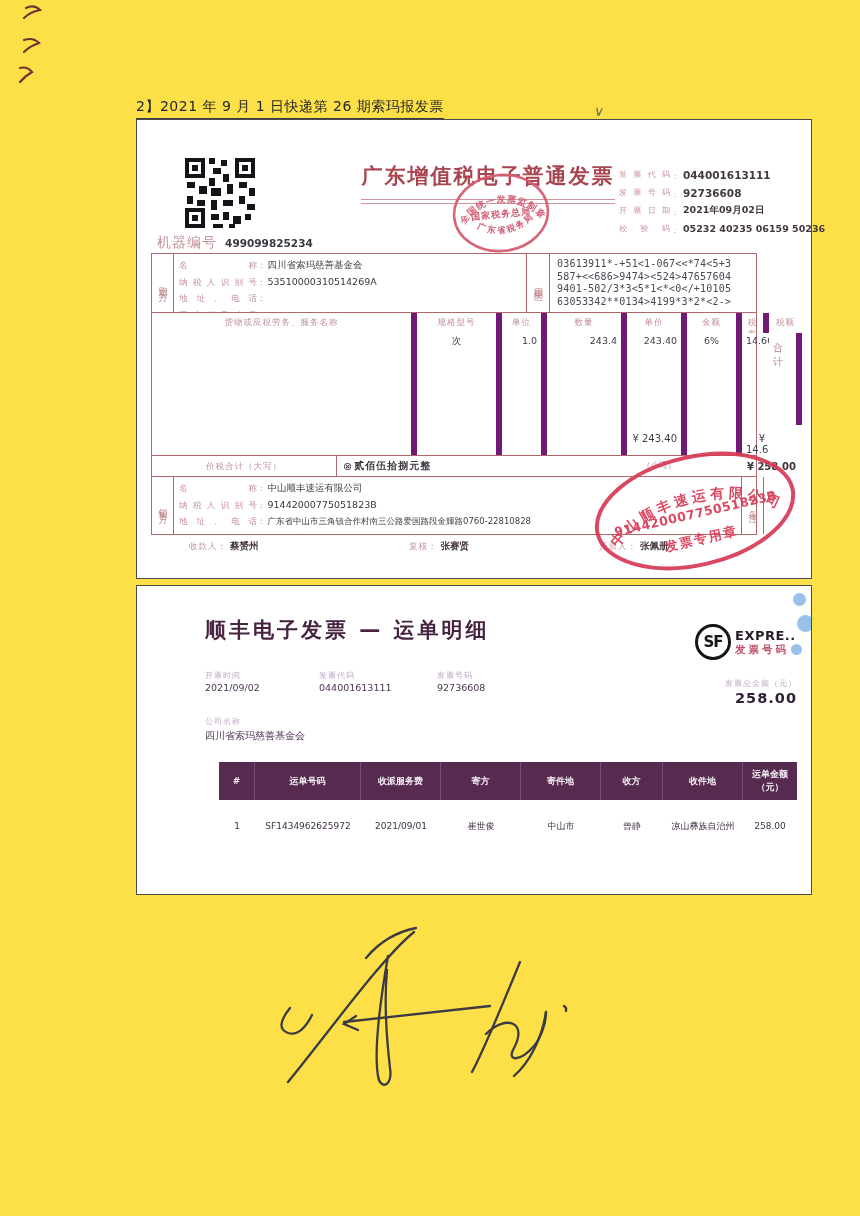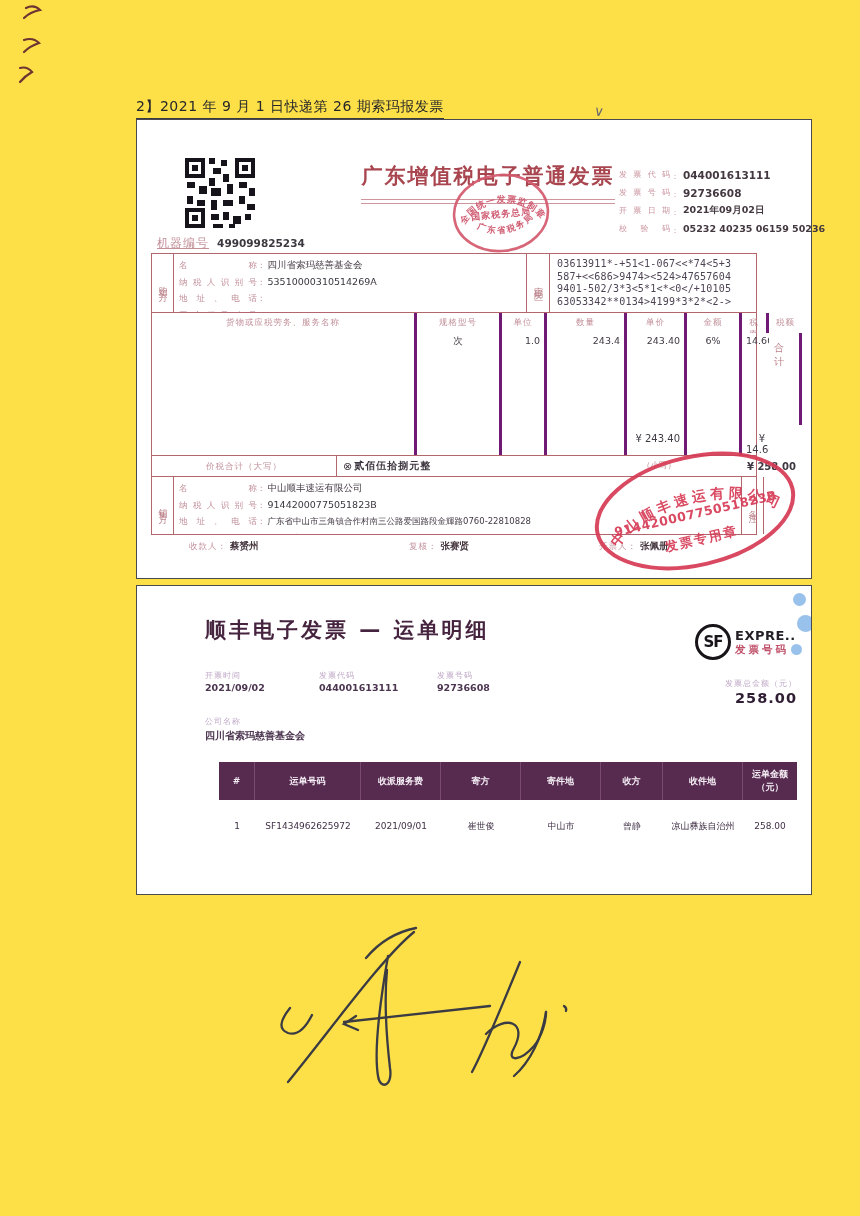--- a/index.html
+++ b/index.html
@@ -12,21 +12,21 @@
               border-bottom:1px solid #3a3a3e; padding-bottom:2px; letter-spacing:0.5px; }
   .check-mark { position:absolute; left:594px; top:103px; font-size:14px; color:#6a6a70; transform:rotate(8deg); }
 
   
   .box1 { position:absolute; left:136px; top:119px; width:676px; height:460px; border:1.5px solid #4a4a4e; background:#fff; }
   .box2 { position:absolute; left:136px; top:585px; width:676px; height:310px; border:1.5px solid #4a4a4e; background:#fff; overflow:hidden; }
 
   
   .qr { position:absolute; left:46px; top:36px; width:74px; height:74px; }
   .machine { position:absolute; left:20px; top:112px; white-space:nowrap; }
-  .machine .l { font-size:12px; color:#c4929b; letter-spacing:1px;text-decoration:underline; }
+  .machine .l { font-size:14px; color:#c4929b; letter-spacing:1px; }
   .machine .v { font-size:10.5px; color:#3d3840; font-weight:700; margin-left:3px; }
   .inv-title { position:absolute; left:200px; top:42px; width:302px; text-align:center;
                font-size:21px; color:#a8454f; letter-spacing:2px; font-weight:600; white-space:nowrap; }
   .title-rule { position:absolute; left:224px; top:79px; width:254px; height:5px;
                 border-top:1px solid #cf959c; border-bottom:1px solid #cf959c; }
   .seal1 { position:absolute; left:312px; top:50px; transform:rotate(-6deg); opacity:.92; }
 
   .meta { position:absolute; left:482px; top:44px; }
   .meta-row { height:18px; white-space:nowrap; }
   .mlabel { display:inline-block; width:52px; font-size:8px; color:#cb97a1; letter-spacing:1px;
@@ -50,21 +50,21 @@
   .fval { font-size:9.5px; color:#443a44; margin-left:2px; }
   .fval.b { font-weight:400; color:#3a353f;margin-top:40px; }
   .fval.sm { font-size:8.5px; }
   .pwd-cell { padding:4px 7px; }
   .pwd-line { font-family:"DejaVu Sans Mono","Liberation Mono",monospace; font-size:10px; line-height:12.5px;
               color:#4e4454; white-space:nowrap; letter-spacing:0.2px; }
   .rm-cell { }
 
   .items { display:grid; grid-template-columns:265px 85px 45px 80px 60px 55px 27px 33px;
            grid-template-rows:20px 92px 30px; border-top:1px solid #b4666d; }
-  .ic { border-right:3px solid #701a75; padding:2px 4px; overflow:hidden; }
+  .ic { border-right:6px solid #701a75; padding:2px 4px; overflow:hidden; }
   .ic.last { border-right:none; }
   .ihead { font-size:8.5px; color:#c2909a; text-align:center; letter-spacing:1px; padding-top:4px; }
   .ival { font-size:9.5px; color:#403a44; }
   .tr { text-align:right; } .tc { text-align:center; }
   .itotal { font-size:10px; color:#403a44; padding-top:8px; }
   .itotal.lab { color:#bb8289; text-align:center; letter-spacing:10px; }
 
   .row-words { display:grid; grid-template-columns:185px 465px; height:21px; border-top:1px solid #b4666d; }
   .w-lab { border-right:1px solid #b4666d; font-size:8.5px; color:#c2909a; text-align:center; padding-top:5px; letter-spacing:1px; }
   .w-body { display:flex; align-items:center; padding:0 6px; }
@@ -84,21 +84,21 @@
   .wb-title { position:absolute; left:68px; top:30px; font-size:21px; font-weight:700; color:#46243f; letter-spacing:3px; }
   .sf-logo { position:absolute; left:558px; top:38px; display:flex; align-items:center; }
   .sf-circle { width:36px; height:36px; border:3.5px solid #18141a; border-radius:50%;
                display:flex; align-items:center; justify-content:center;
                font-size:15px; font-weight:800; color:#18141a; letter-spacing:-1px; }
   .sf-texts { margin-left:4px; }
   .sf-en { font-size:13px; font-weight:800; color:#241f26; letter-spacing:0.5px; }
   .sf-cn { font-size:10.5px; color:#c0506a; letter-spacing:3px; font-weight:600; }
 
   .wb-lab { position:absolute; font-size:8px; color:#bfa8c6; letter-spacing:1px; white-space:nowrap; }
-  .wb-val { position:absolute; font-size:9.5px; color:#4c3550; font-weight:700; white-space:nowrap; }
+  .wb-val { position:absolute; font-size:9.5px; color:#4c3550; font-weight:400; white-space:nowrap; }
   .wb-total-lab { position:absolute; left:540px; top:92px; width:120px; text-align:right;
                   font-size:8px; color:#bfa8c6; letter-spacing:1px; }
   .wb-total { position:absolute; left:540px; top:104px; width:120px; text-align:right;
               font-size:14.5px; color:#2f1d33; font-weight:600; letter-spacing:1px; }
 
   .wb-table { position:absolute; left:82px; top:176px; width:578px; }
   .wb-thead { display:grid; grid-template-columns:36px 106px 80px 80px 80px 62px 80px 54px;
               background:#572a50; height:38px; }
   .wb-th { color:#f4eef4; font-size:9px; font-weight:700; display:flex; align-items:center; justify-content:center;
            border-right:1px solid #7a4a72; text-align:center; }

